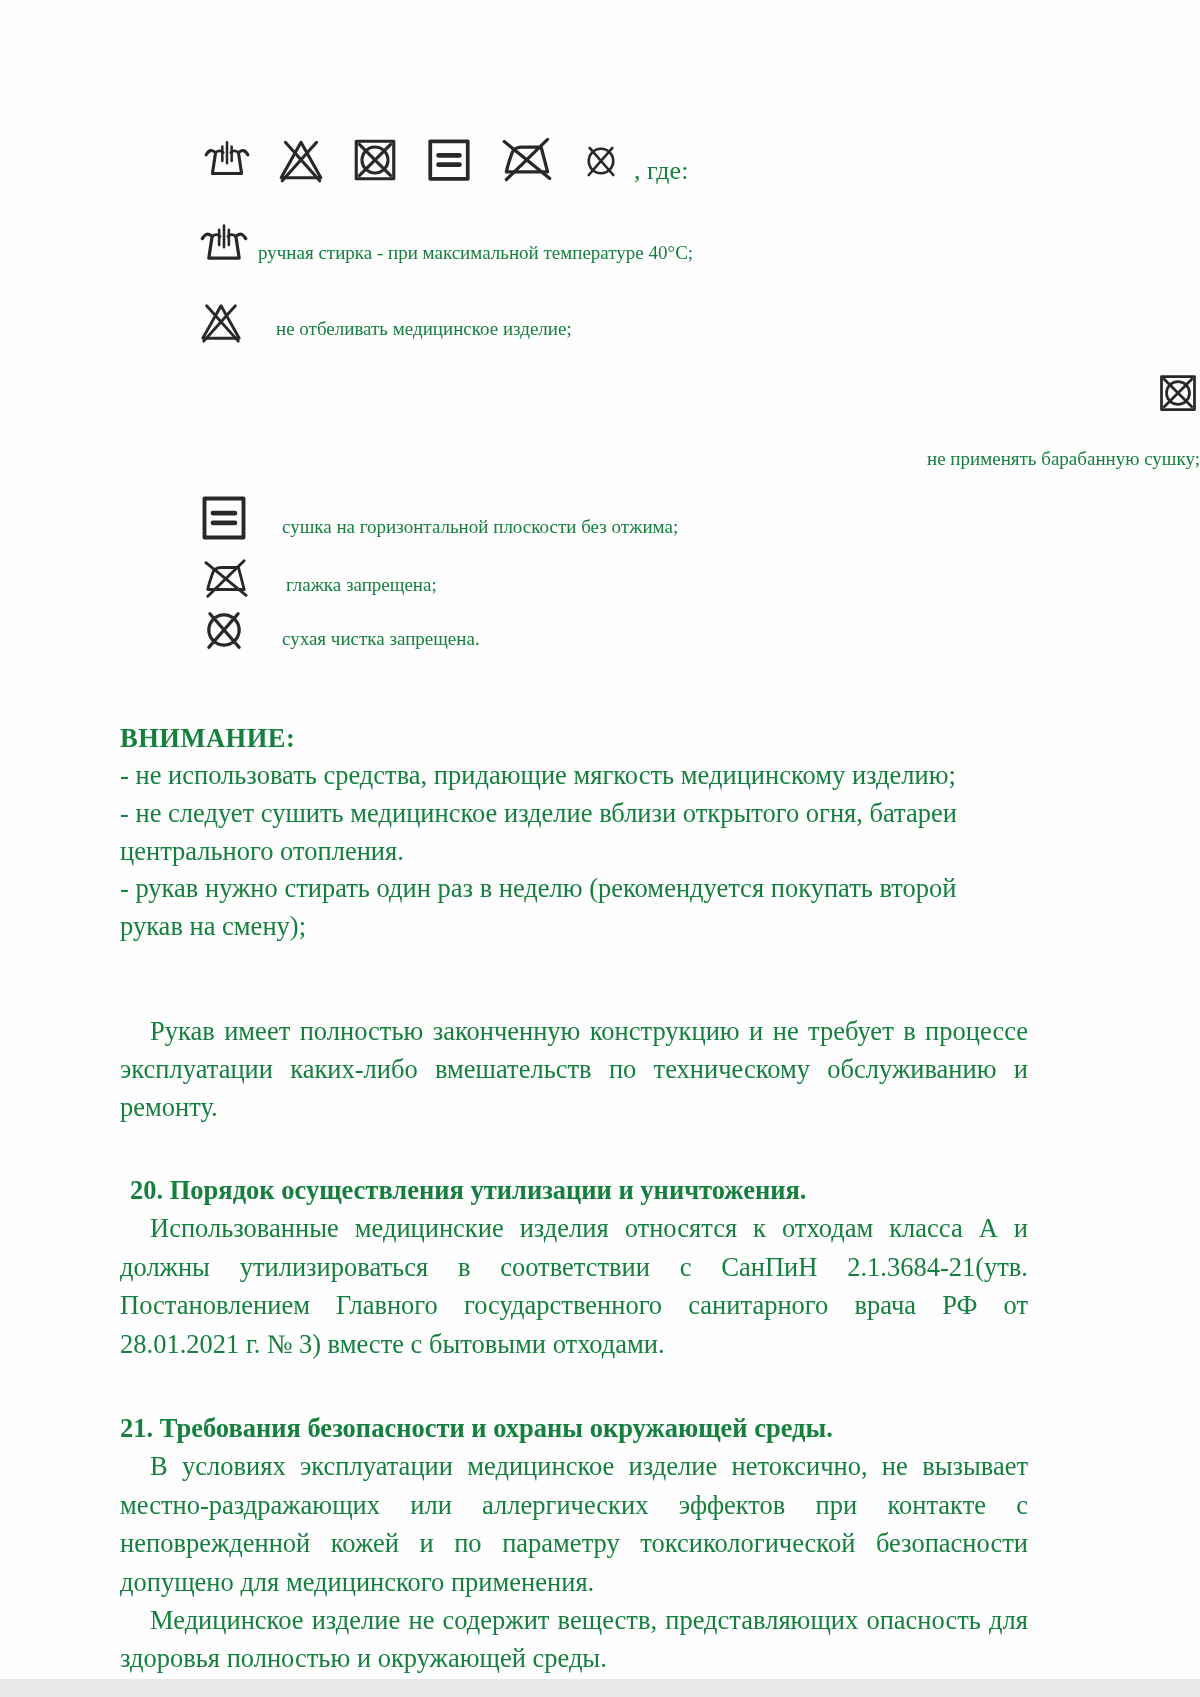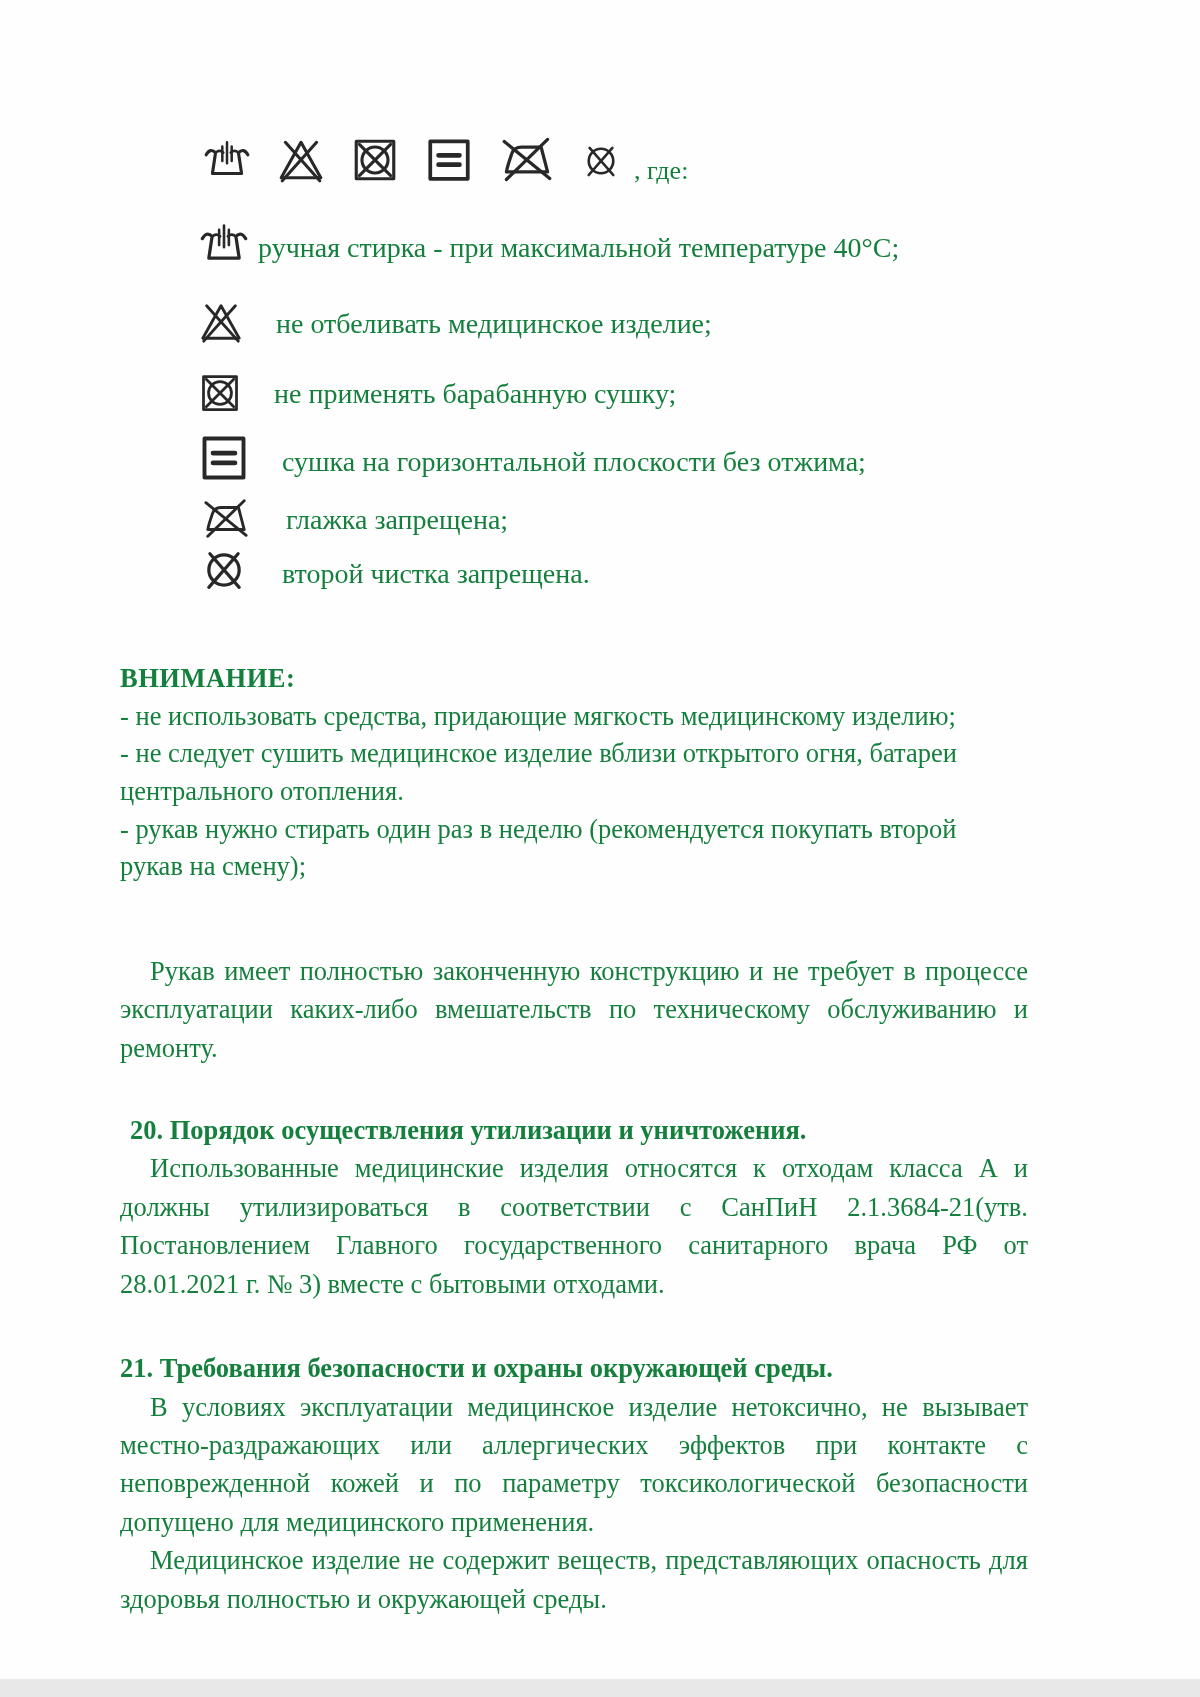--- a/index.html
+++ b/index.html
@@ -27,26 +27,26 @@
   .where{font-size:26px;line-height:1;padding-bottom:2px;margin-left:-12px;}
 
   
   .legend{margin-left:198px;margin-top:32px;}
   .legend-row{display:flex;align-items:flex-end;gap:32px;}
   .legend-row svg{width:52px;height:52px;}
   .legend-row.r1{gap:8px;}
   .legend-row.r1{margin-bottom:28px;}
   .legend-row.r2{margin-bottom:24px;}
   .legend-row.r2 svg{width:46px;height:48px;}
-  .legend-row.r3{margin-bottom:16px;}
+  .legend-row.r3{margin-bottom:16px;flex-direction:column;}
   .legend-row.r3 svg{width:44px;height:46px;}
   .legend-row.r4{margin-bottom:12px;}
   .legend-row.r5{margin-bottom:2px;}
   .legend-row.r5 svg{width:56px;height:46px;}
-  .legend-text{font-size:28px;line-height:1.2;padding-bottom:5px;}
+  .legend-text{font-size:19px;line-height:1.2;padding-bottom:5px;}
 
   
   .attention{margin:64px 176px 0 120px;font-size:26.5px;line-height:1.42;}
   .attention p{margin:0;}
   .attn-title{font-weight:bold;letter-spacing:.5px;}
 
   
   .section{margin:0 172px 0 120px;font-size:26.5px;line-height:1.45;}
   .s19{margin-top:66px;}
   .s20{margin-top:44px;}
@@ -142,21 +142,21 @@
     <div class="legend-row r5">
       <svg class="ci">
           <use href="#i-noiron"></use>
         </svg>
       <span class="legend-text">глажка запрещена;</span>
     </div>
     <div class="legend-row r6">
       <svg class="ci">
           <use href="#i-nodryclean"></use>
         </svg>
-      <span class="legend-text">второй чистка запрещена.</span>
+      <span class="legend-text">сухая чистка запрещена.</span>
     </div>
   </div>
 
   <div class="attention">
     <p class="attn-title">ВНИМАНИЕ:</p>
     <p class="attn-item">- не использовать средства, придающие мягкость медицинскому  изделию;</p>
     <p class="attn-item">- не следует сушить медицинское изделие вблизи открытого огня, батареи центрального отопления.</p>
     <p class="attn-item">- рукав нужно стирать один раз в неделю (рекомендуется покупать второй рукав на смену);</p>
   </div>
 

